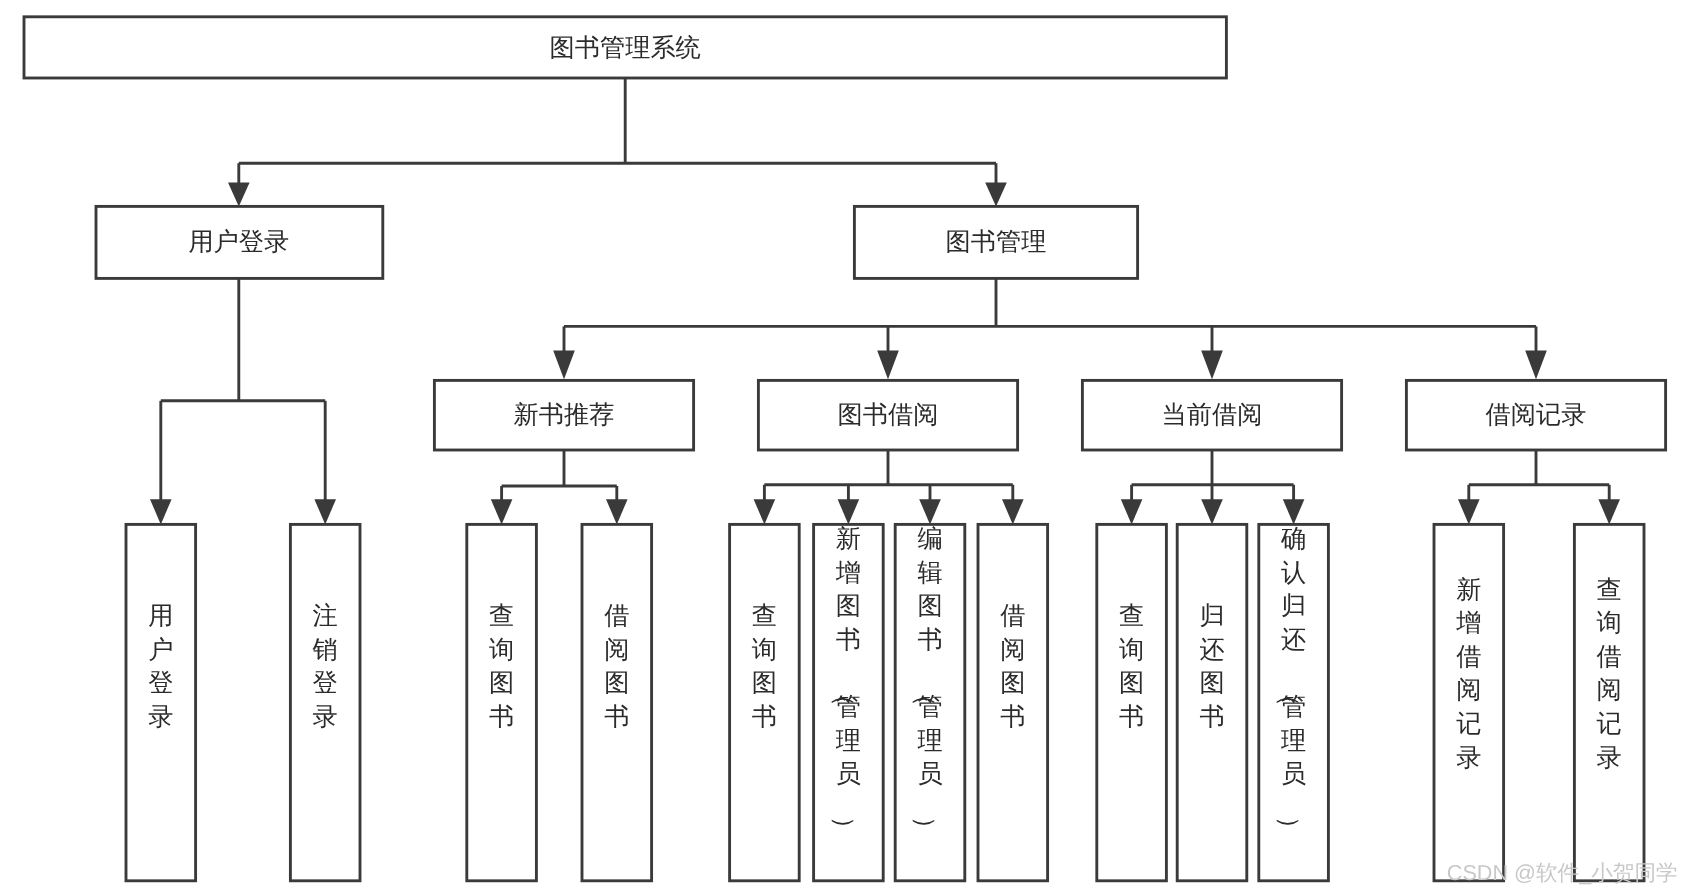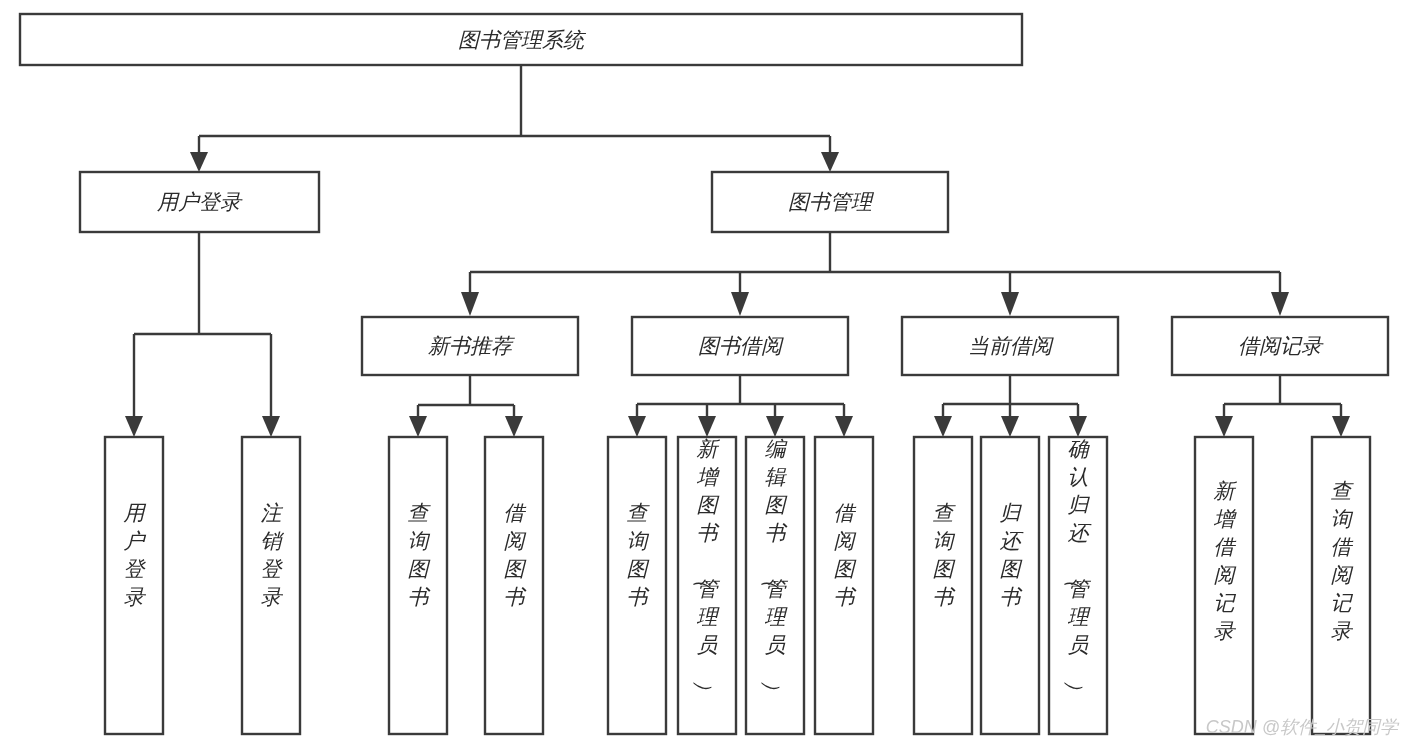--- a/index.html
+++ b/index.html
@@ -10,21 +10,20 @@
   body {
     width: 1405px;
     height: 747px;
     font-family: "Liberation Sans", "DejaVu Sans", sans-serif;
     overflow: hidden;
   }
   #diagram-root {
     position: relative;
     width: 1405px;
     height: 746px;
-    font-style: italic;
   }
   svg#flowchart {
     position: absolute;
     top: 0;
     left: 0;
     width: 1405px;
     height: 747px;
     display: block;
   }
   .node-box {

